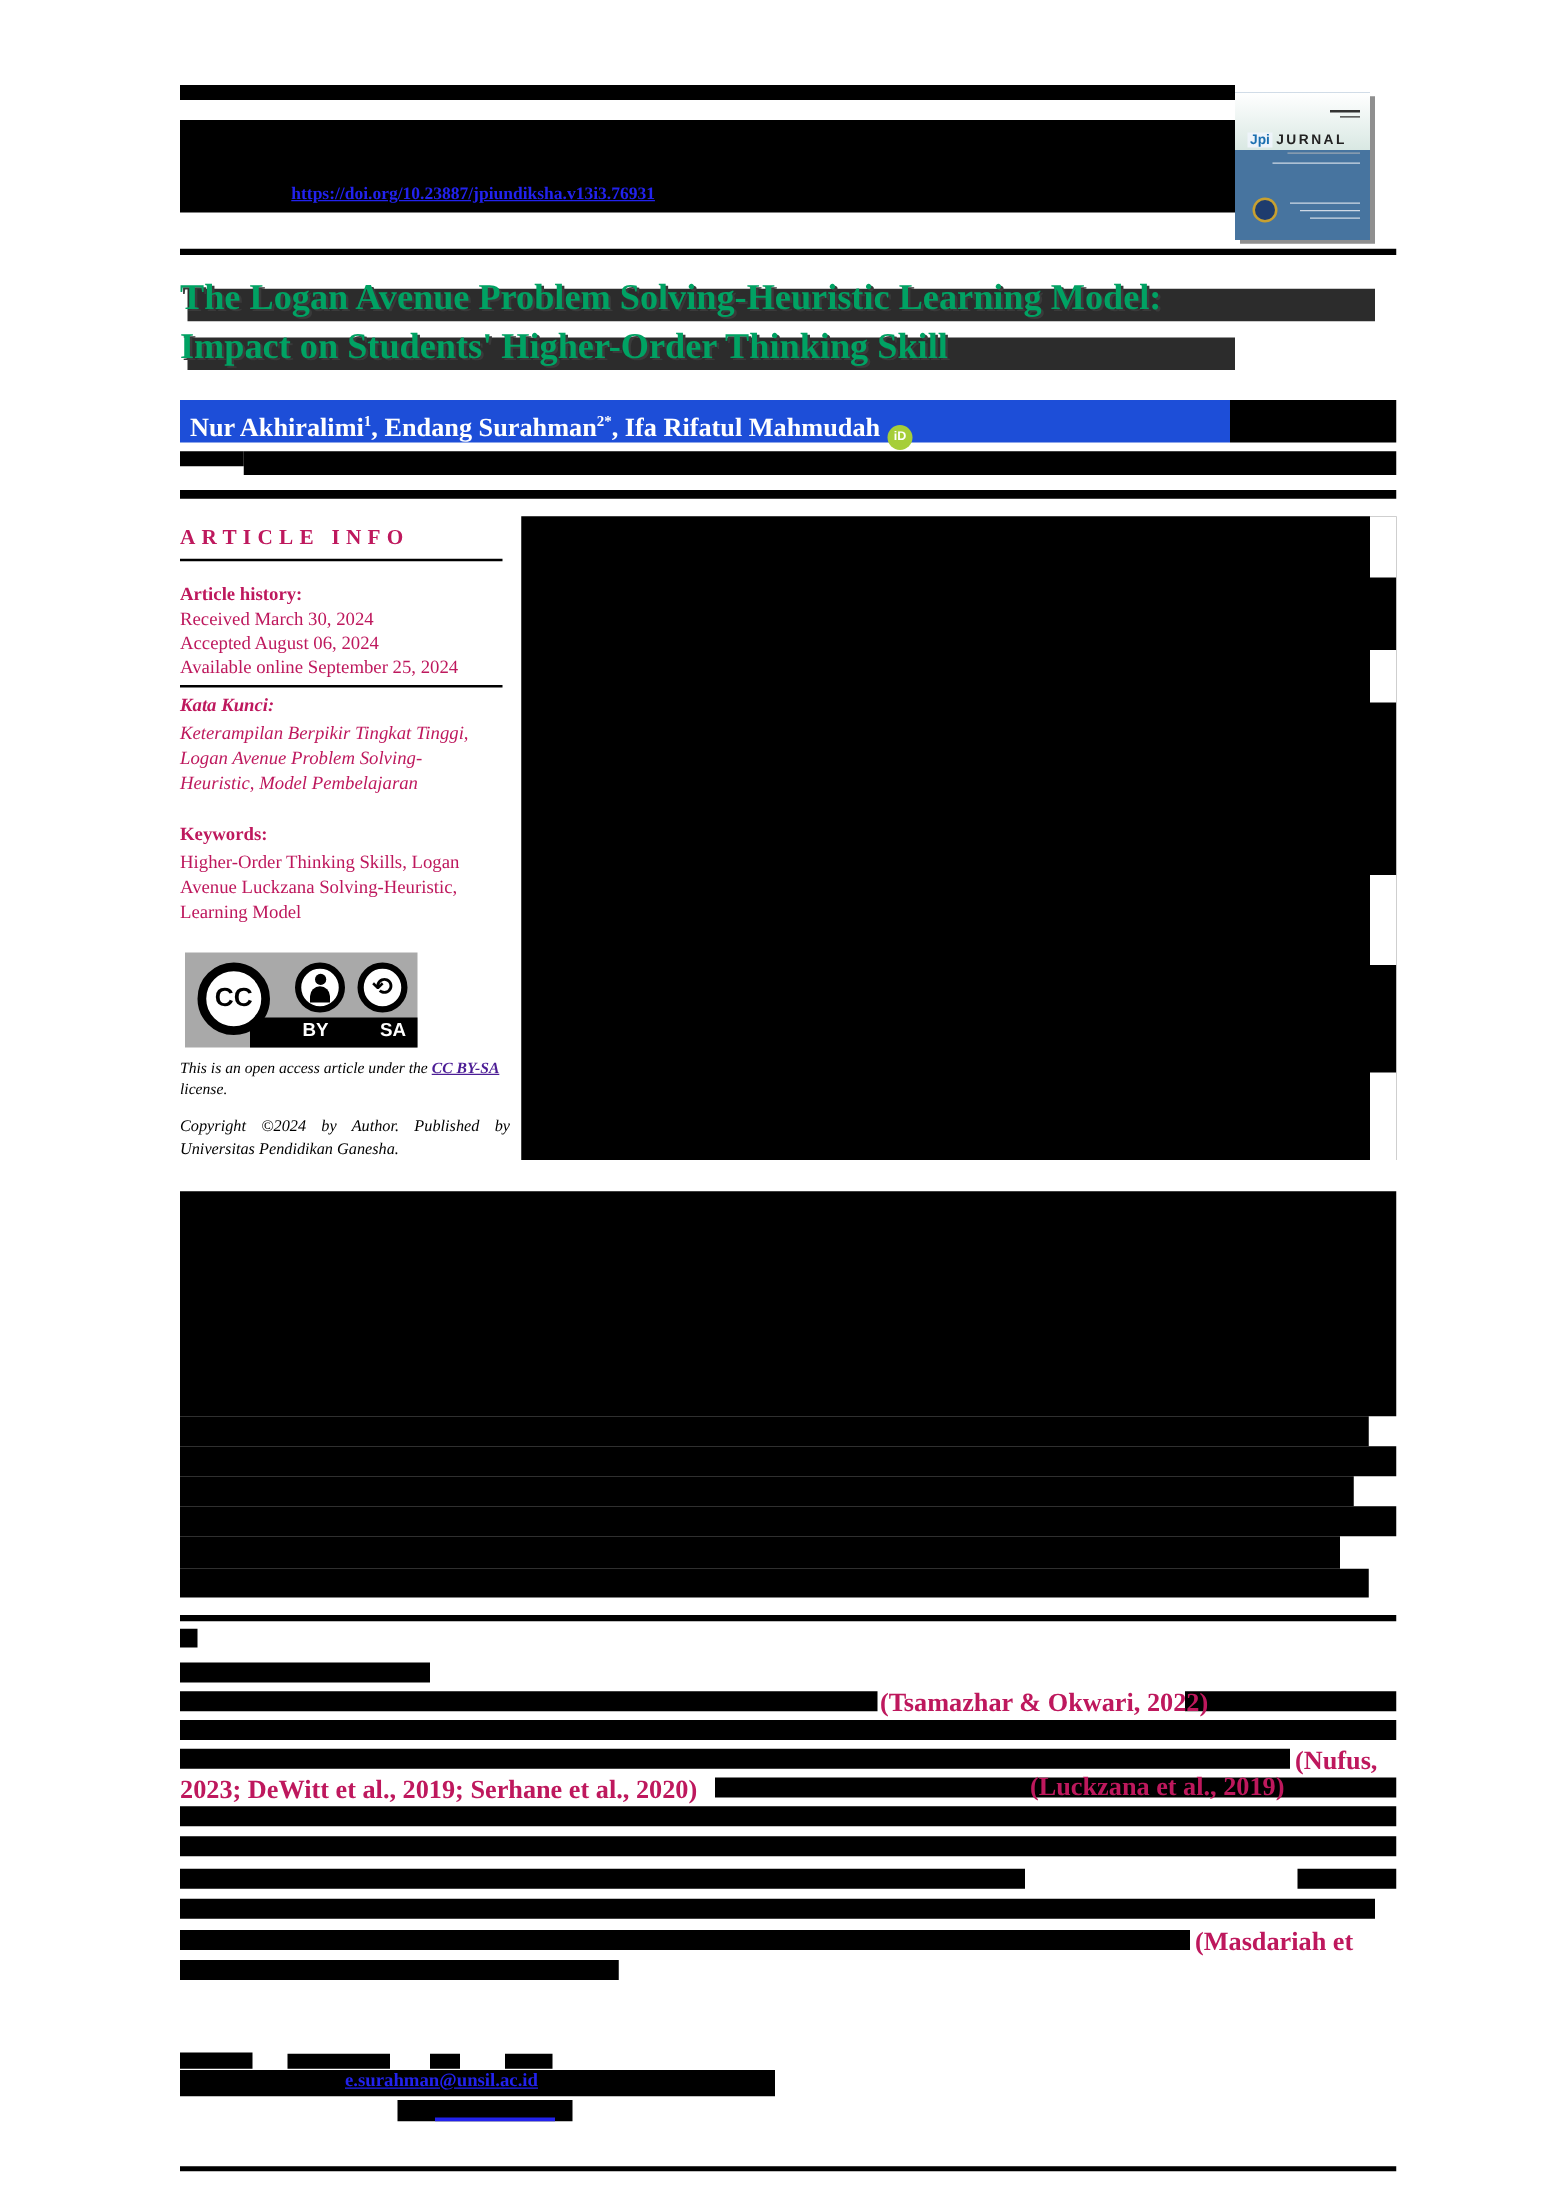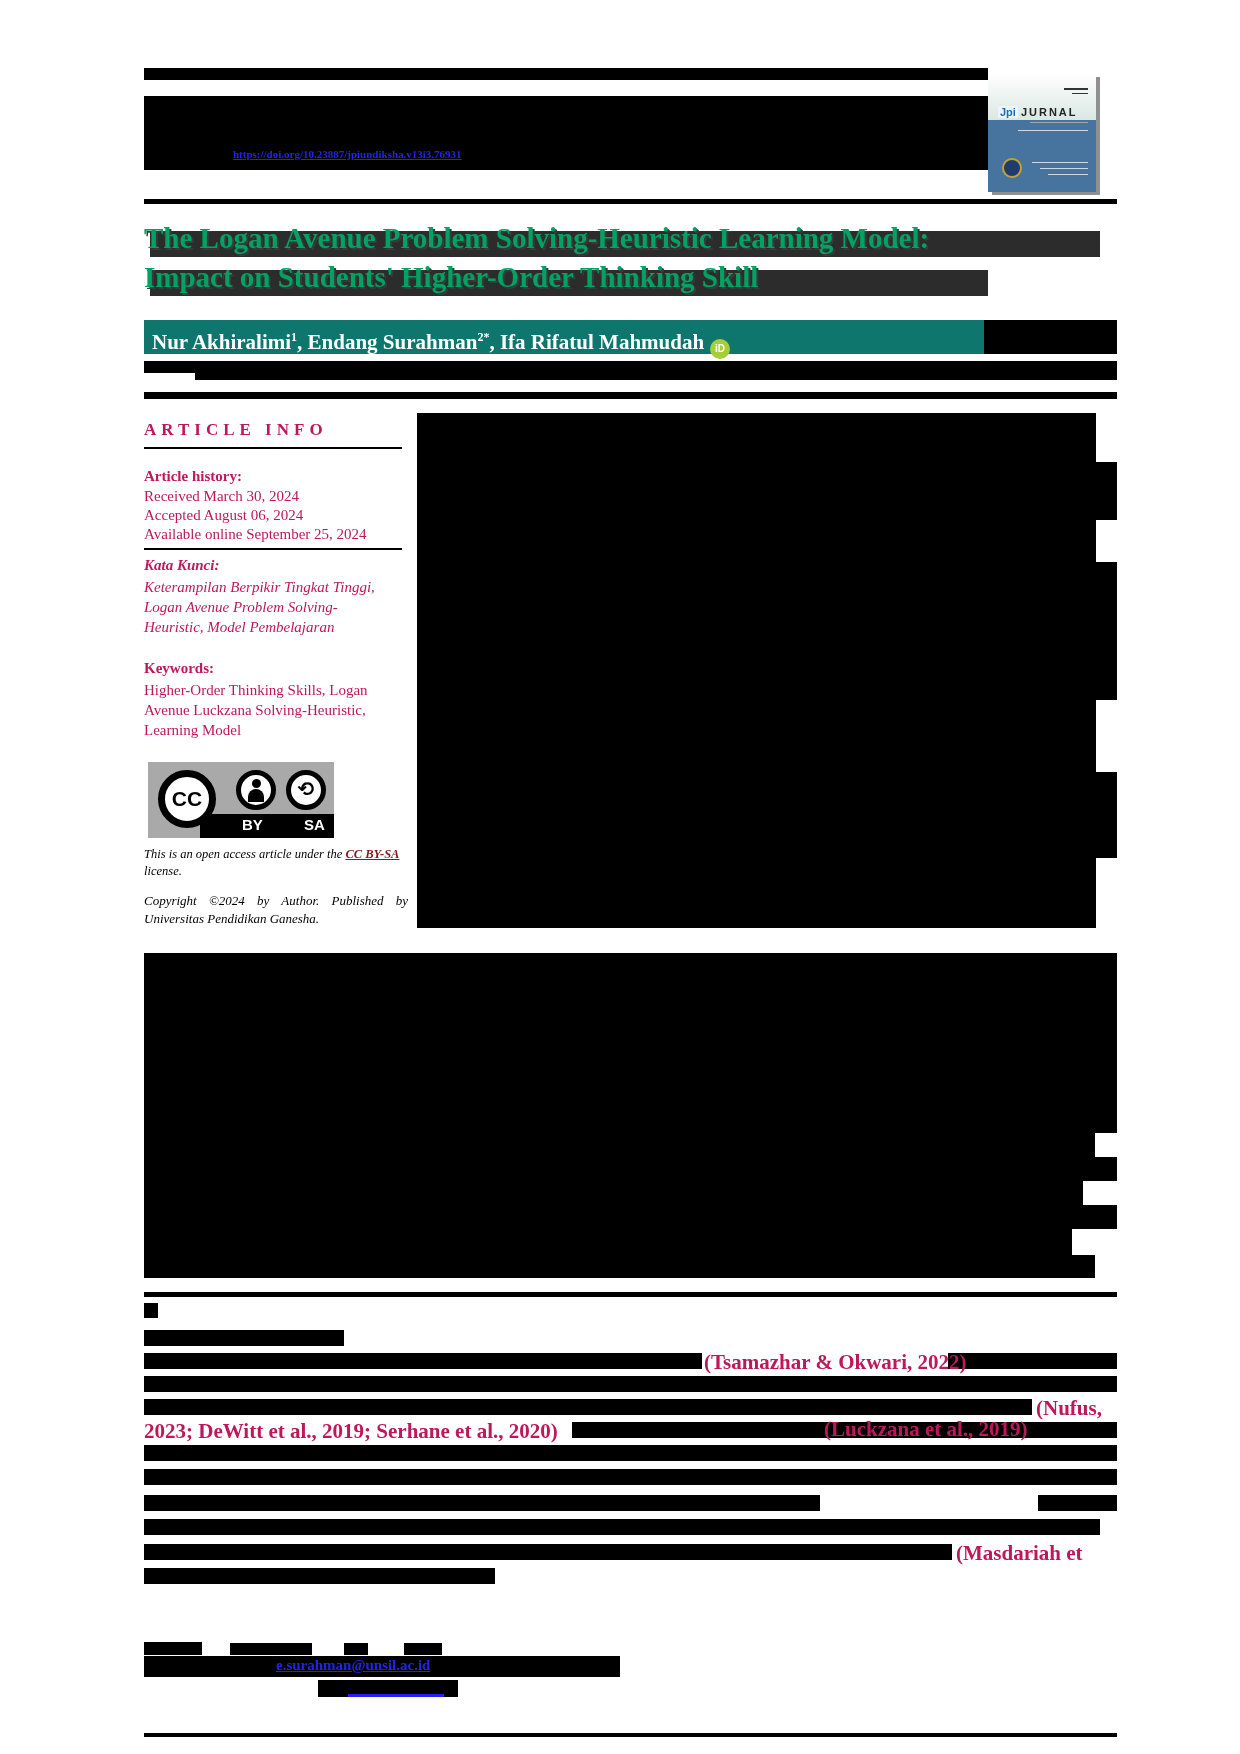--- a/index.html
+++ b/index.html
@@ -4,21 +4,21 @@
 <style>
   html,body{margin:0;padding:0;background:#ffffff;}
   #page{position:relative;width:1240px;height:1754px;background:#ffffff;overflow:hidden;
         font-family:"Liberation Serif", serif;}
   .rb{position:absolute;background:#000;}          
   .notch{position:absolute;background:#fff;}       
   .rule{position:absolute;background:#000;}
   a{cursor:pointer;}
 
   
-  .doi-link{position:absolute;left:233px;top:148px;font-size:11px;font-weight:bold;
+  .doi-link{position:absolute;left:233px;top:148px;font-size:14px;font-weight:bold;
             color:#2222ee;text-decoration:underline;z-index:5;font-family:Liberation Serif, serif;}
   .cover{position:absolute;left:988px;top:74px;width:108px;height:118px;z-index:4;
          box-shadow:4px 3px 0 #8f8f8f;background:#47749f;}
   .cover-top{position:absolute;left:0;top:0;width:100%;height:46px;
              background:linear-gradient(#ffffff,#d9e8e3);}
   .cover-logo{position:absolute;left:10px;top:32px;font-family:"Liberation Sans",sans-serif;
               font-size:11px;font-weight:bold;color:#222;}
   .cover-logo .jpi{color:#1a6fb0;background:#eef4fa;padding:0 2px;margin-right:3px;}
   .cover-logo .jurnal{letter-spacing:2px;}
   .stroke{position:absolute;background:#9aa7b5;height:2px;}
@@ -26,21 +26,21 @@
   .stroke.light{background:#cfd9e6;}
   .emblem{position:absolute;left:14px;top:84px;width:20px;height:20px;border-radius:50%;
           background:#1e3c6e;border:2px solid #c8a030;box-sizing:border-box;}
 
   
   .title-line{position:absolute;left:144px;font-size:29px;font-weight:bold;color:#00a263;
               white-space:nowrap;z-index:3;text-shadow:2px 2px 0 #3a3a3a;}
   .title-shadow{position:absolute;background:#2c2c2c;z-index:2;}
 
   
-  .author-band{position:absolute;left:144px;top:320px;width:840px;height:34px;background:#0f766e;
+  .author-band{position:absolute;left:144px;top:320px;width:840px;height:34px;background:#1d4ed8;
                color:#fff;font-size:21px;font-weight:bold;line-height:34px;padding-left:8px;
                box-sizing:border-box;white-space:nowrap;z-index:3;}
   .author-band sup{font-size:12px;}
   .orcid{display:inline-block;width:20px;height:20px;border-radius:50%;background:#a6ce39;
          color:#fff;font-family:"Liberation Sans",sans-serif;font-size:10px;font-weight:bold;
          text-align:center;line-height:20px;vertical-align:-3px;margin-left:6px;}
 
   
   .info{position:absolute;left:144px;color:#be185d;}
   .info-heading{font-size:17px;font-weight:bold;letter-spacing:5px;}
@@ -58,21 +58,21 @@
   .cc-by{left:88px;top:8px;width:40px;height:40px;border:5px solid #000;}
   .cc-sa{left:138px;top:8px;width:40px;height:40px;border:5px solid #000;
          font-family:"DejaVu Sans",sans-serif;font-size:20px;font-weight:bold;line-height:28px;}
   .p-head{width:9px;height:9px;border-radius:50%;background:#000;margin:4px auto 0;}
   .p-body{width:16px;height:13px;background:#000;border-radius:8px 8px 0 0;margin:1px auto 0;}
   .cc-label{position:absolute;top:54px;color:#fff;font-family:"Liberation Sans",sans-serif;
             font-size:15px;font-weight:bold;}
 
   .license{position:absolute;left:144px;top:846px;width:264px;font-size:12.5px;font-style:italic;
            line-height:17px;}
-  .license a{color:#7f1d1d;font-weight:bold;}
+  .license a{color:#4c1d95;font-weight:bold;}
   .copyright{position:absolute;left:144px;top:892px;width:264px;font-size:13px;font-style:italic;
              line-height:18px;text-align:justify;}
 
   
   .cite{position:absolute;font-size:21px;font-weight:bold;color:#be185d;white-space:nowrap;
         z-index:3;text-decoration:none;}
 
   .email-link{position:absolute;left:276px;top:1657px;font-size:15px;font-weight:bold;
               color:#2222ee;text-decoration:underline;z-index:5;}
   .blue-sliver{position:absolute;left:348px;top:1694px;width:96px;height:3px;background:#2222ee;z-index:5;}

